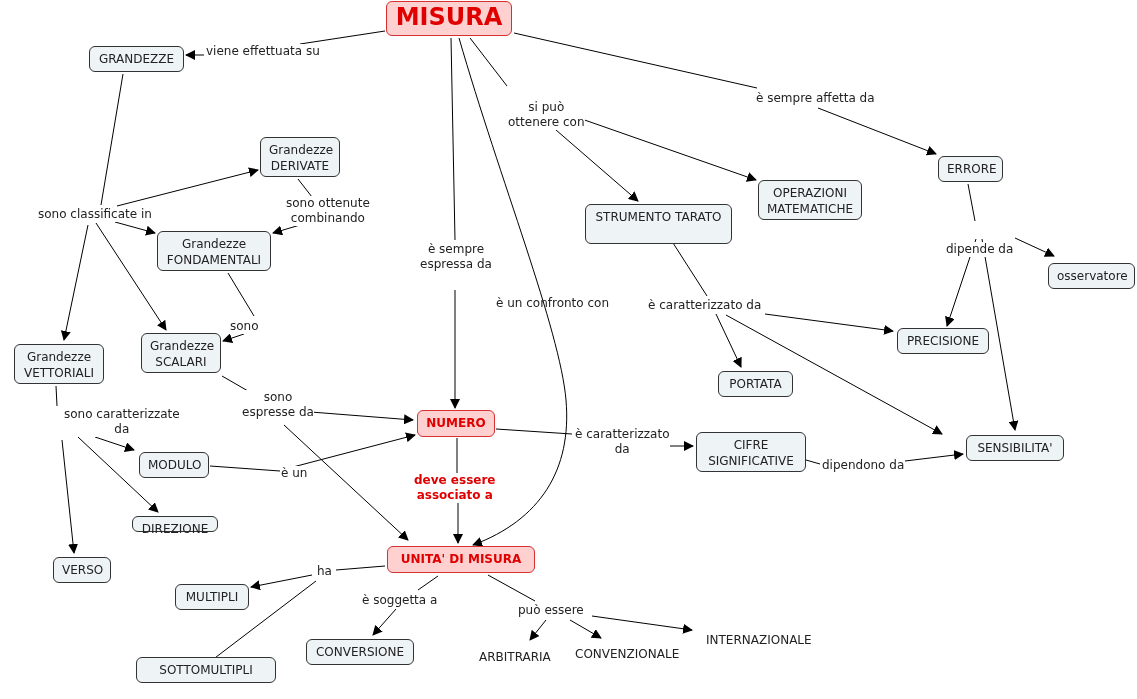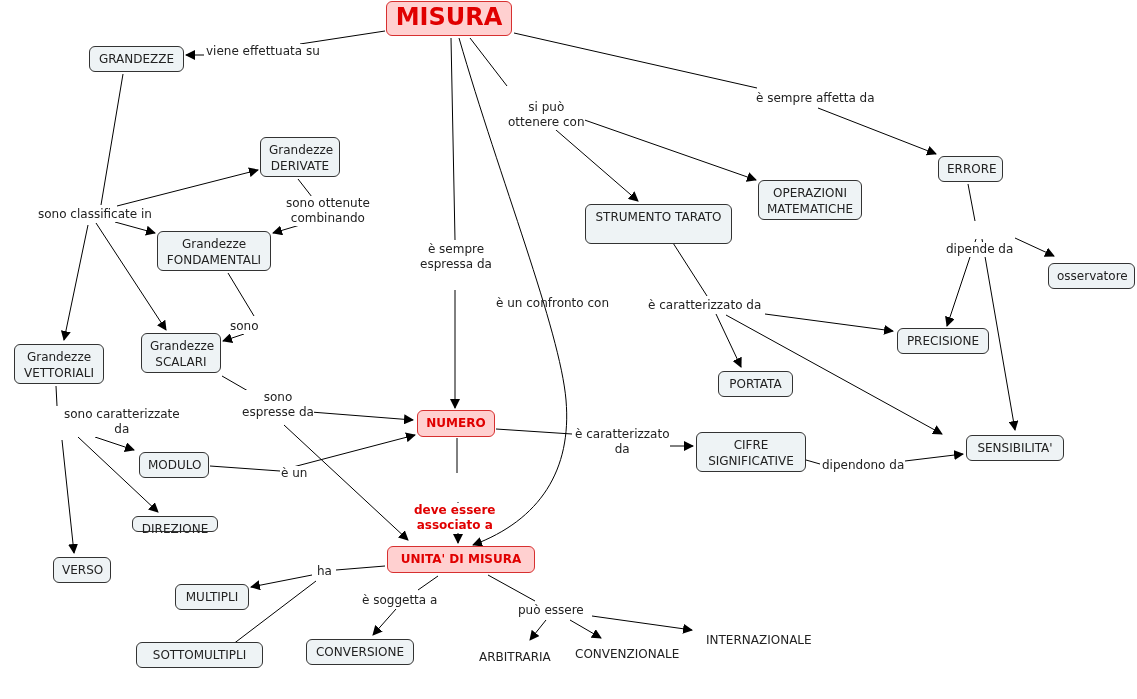--- a/index.html
+++ b/index.html
@@ -108,21 +108,21 @@
 <div class="node" style="left:14px;top:344px;width:90px;height:40px;">Grandezze
 VETTORIALI</div>
 <div class="node" style="left:141px;top:333px;width:80px;height:40px;">Grandezze
 SCALARI</div>
 <div class="node red" style="left:417px;top:410px;width:78px;height:27px;">NUMERO</div>
 <div class="node" style="left:139px;top:452px;width:70px;height:26px;">MODULO</div>
 <div class="node" style="left:132px;top:516px;width:86px;height:16px;">DIREZIONE</div>
 <div class="node" style="left:53px;top:557px;width:58px;height:26px;">VERSO</div>
 <div class="node red" style="left:387px;top:546px;width:148px;height:27px;">UNITA' DI MISURA</div>
 <div class="node" style="left:175px;top:584px;width:74px;height:26px;">MULTIPLI</div>
-<div class="node" style="left:136px;top:642px;width:127px;height:26px;">SOTTOMULTIPLI</div>
+<div class="node" style="left:136px;top:657px;width:140px;height:26px;">SOTTOMULTIPLI</div>
 <div class="node" style="left:306px;top:639px;width:108px;height:26px;">CONVERSIONE</div>
 <div class="plain" style="left:479px;top:650px;">ARBITRARIA</div>
 <div class="plain" style="left:575px;top:647px;">CONVENZIONALE</div>
 <div class="plain" style="left:706px;top:633px;">INTERNAZIONALE</div>
 <div class="node" style="left:585px;top:204px;width:147px;height:40px;">STRUMENTO TARATO</div>
 <div class="node" style="left:758px;top:180px;width:104px;height:40px;">OPERAZIONI
 MATEMATICHE</div>
 <div class="node" style="left:938px;top:156px;width:65px;height:26px;">ERRORE</div>
 <div class="node" style="left:1048px;top:263px;width:87px;height:26px;">osservatore</div>
 <div class="node" style="left:897px;top:328px;width:92px;height:26px;">PRECISIONE</div>
@@ -137,21 +137,21 @@
 combinando</div>
 <div class="link" style="left:230px;top:319px;">sono</div>
 <div class="link" style="left:16px;top:407px;margin-left:48px;">sono caratterizzate
 da</div>
 <div class="link" style="left:242px;top:390px;">sono
 espresse da</div>
 <div class="link" style="left:281px;top:466px;">è un</div>
 <div class="link" style="left:420px;top:242px;">è sempre
 espressa da</div>
 <div class="link" style="left:496px;top:296px;background:transparent;">è un confronto con</div>
-<div class="link red" style="left:414px;top:473px;margin-top:30px;">deve essere
+<div class="link red" style="left:414px;top:473px;">deve essere
 associato a</div>
 <div class="link" style="left:575px;top:427px;">è caratterizzato
 da</div>
 <div class="link" style="left:822px;top:458px;">dipendono da</div>
 <div class="link" style="left:508px;top:88px;margin-top:12px;">si può
 ottenere con</div>
 <div class="link" style="left:756px;top:91px;">è sempre affetta da</div>
 <div class="link" style="left:946px;top:222px;margin-top:20px;">dipende da</div>
 <div class="link" style="left:648px;top:298px;">è caratterizzato da</div>
 <div class="link" style="left:317px;top:564px;">ha</div>

